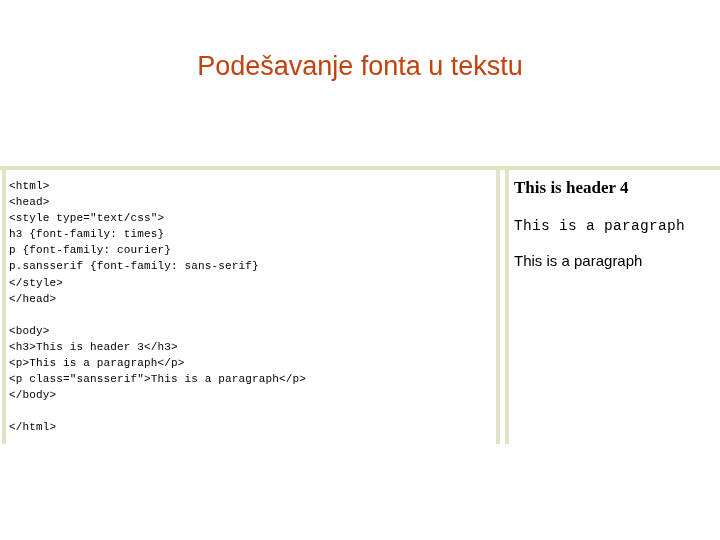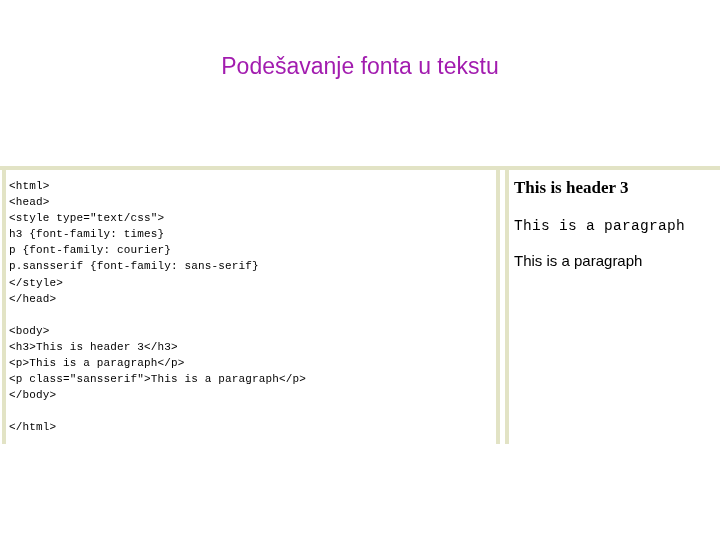--- a/index.html
+++ b/index.html
@@ -25,23 +25,23 @@
   }
 
   
   #slide-title {
     position: absolute;
     left: 0;
     top: 44px;
     width: 720px;
     text-align: center;
     font-family: "Liberation Sans", sans-serif;
-    font-size: 23px;
+    font-size: 27px;
     font-weight: 400;
-    color: #a21caf;
+    color: #c2410c;
     letter-spacing: 0px;
     line-height: 44px;
     white-space: nowrap;
   }
 
   
   .olive-hrule {
     position: absolute;
     left: 0;
     top: 166px;
@@ -176,18 +176,18 @@
 &lt;body&gt;
 &lt;h3&gt;This is header 3&lt;/h3&gt;
 &lt;p&gt;This is a paragraph&lt;/p&gt;
 &lt;p class="sansserif"&gt;This is a paragraph&lt;/p&gt;
 &lt;/body&gt;
 
 &lt;/html&gt;</pre>
   </div>
 
   <div id="render-pane">
-    <div id="rendered-h3">This is header 3</div>
+    <div id="rendered-h3">This is header 4</div>
     <div id="rendered-p-courier">This is a paragraph</div>
     <div id="rendered-p-sans">This is a paragraph</div>
   </div>
 
 </div>
 
 </body></html>

